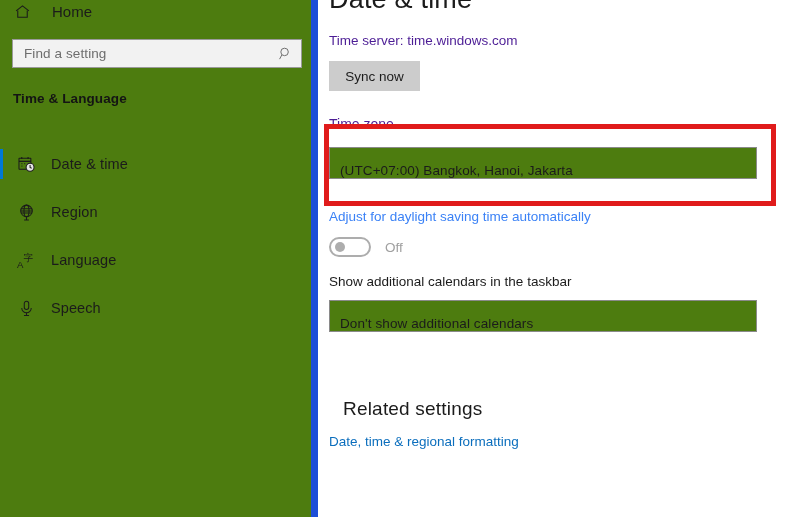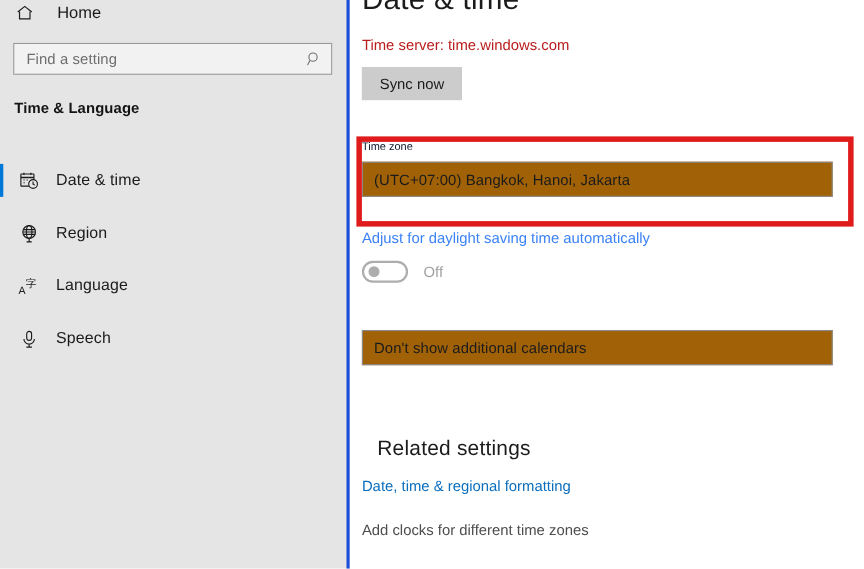--- a/index.html
+++ b/index.html
@@ -13,22 +13,22 @@
     position: relative;
     width: 785px; height: 517px;
     display: flex;
   }
 
   
   #sidebar {
     position: relative;
     width: 318px;
     height: 517px;
-    background: #e5e5e5;
-    border-right: 3px solid #1d4ed8;
+    background: #4d7c0f;
+    border-right: 7px solid #1d4ed8;
     flex: 0 0 318px;
     padding-top: 0;
   }
 
   .nav-home {
     position: absolute;
     left: 0; top: -8px;
     width: 318px;
     height: 38px;
     display: flex;
@@ -118,50 +118,50 @@
     font-size: 27px;
     font-weight: 300;
     color: #1b1b1b;
     letter-spacing: 0.2px;
   }
 
   #time-server {
     position: absolute;
     left: 11px; top: 33px;
     font-size: 13.5px;
-    color: #b91c1c;
+    color: #4c1d95;
   }
 
   #sync-now {
     position: absolute;
     left: 11px; top: 61px;
     min-width: 91px; height: 30px;
     background: #cccccc;
     border: 1px solid #cccccc;
     font-family: "Liberation Sans", sans-serif;
     font-size: 13.5px;
     color: #1b1b1b;
     cursor: pointer;
     padding: 0 0;
   }
 
   #tz-label {
     position: absolute;
-    left: 11px; top: 128px;
-    font-size: 10px;
-    color: #0f172a;
+    left: 11px; top: 116px;
+    font-size: 14px;
+    color: #4c1d95;
   }
 
   .combo {
     position: absolute;
     height: 32px;
-    background: #a16207;
+    background: #4d7c0f;
     border: 1px solid #8a8a8a;
     display: flex;
-    align-items: center;
+    align-items: flex-end;
     padding-left: 10px;
     cursor: pointer;
   }
   .combo .val {
     font-size: 13.5px;
     color: #1b1b1b;
     letter-spacing: 0.1px;
   }
 
   #tz-combo { left: 11px; top: 147px; width: 428px; }
@@ -345,26 +345,26 @@
 
     <div id="dst-label">Adjust for daylight saving time automatically</div>
 
     <div id="dst-toggle-row">
       <div class="toggle">
         <span class="knob"></span>
       </div>
       <span class="state">Off</span>
     </div>
 
+    <div id="cal-label">Show additional calendars in the taskbar</div>
 
     <div id="cal-combo" class="combo">
       <span class="val">Don't show additional calendars</span>
     </div>
 
     <div id="related-title">Related settings</div>
     <a id="related-link">Date, time &amp; regional formatting</a>
-    <div id="related-text">Add clocks for different time zones</div>
 
   </div>
 
   <div id="annotation-box"></div>
 
 </div>
 
 </body></html>

